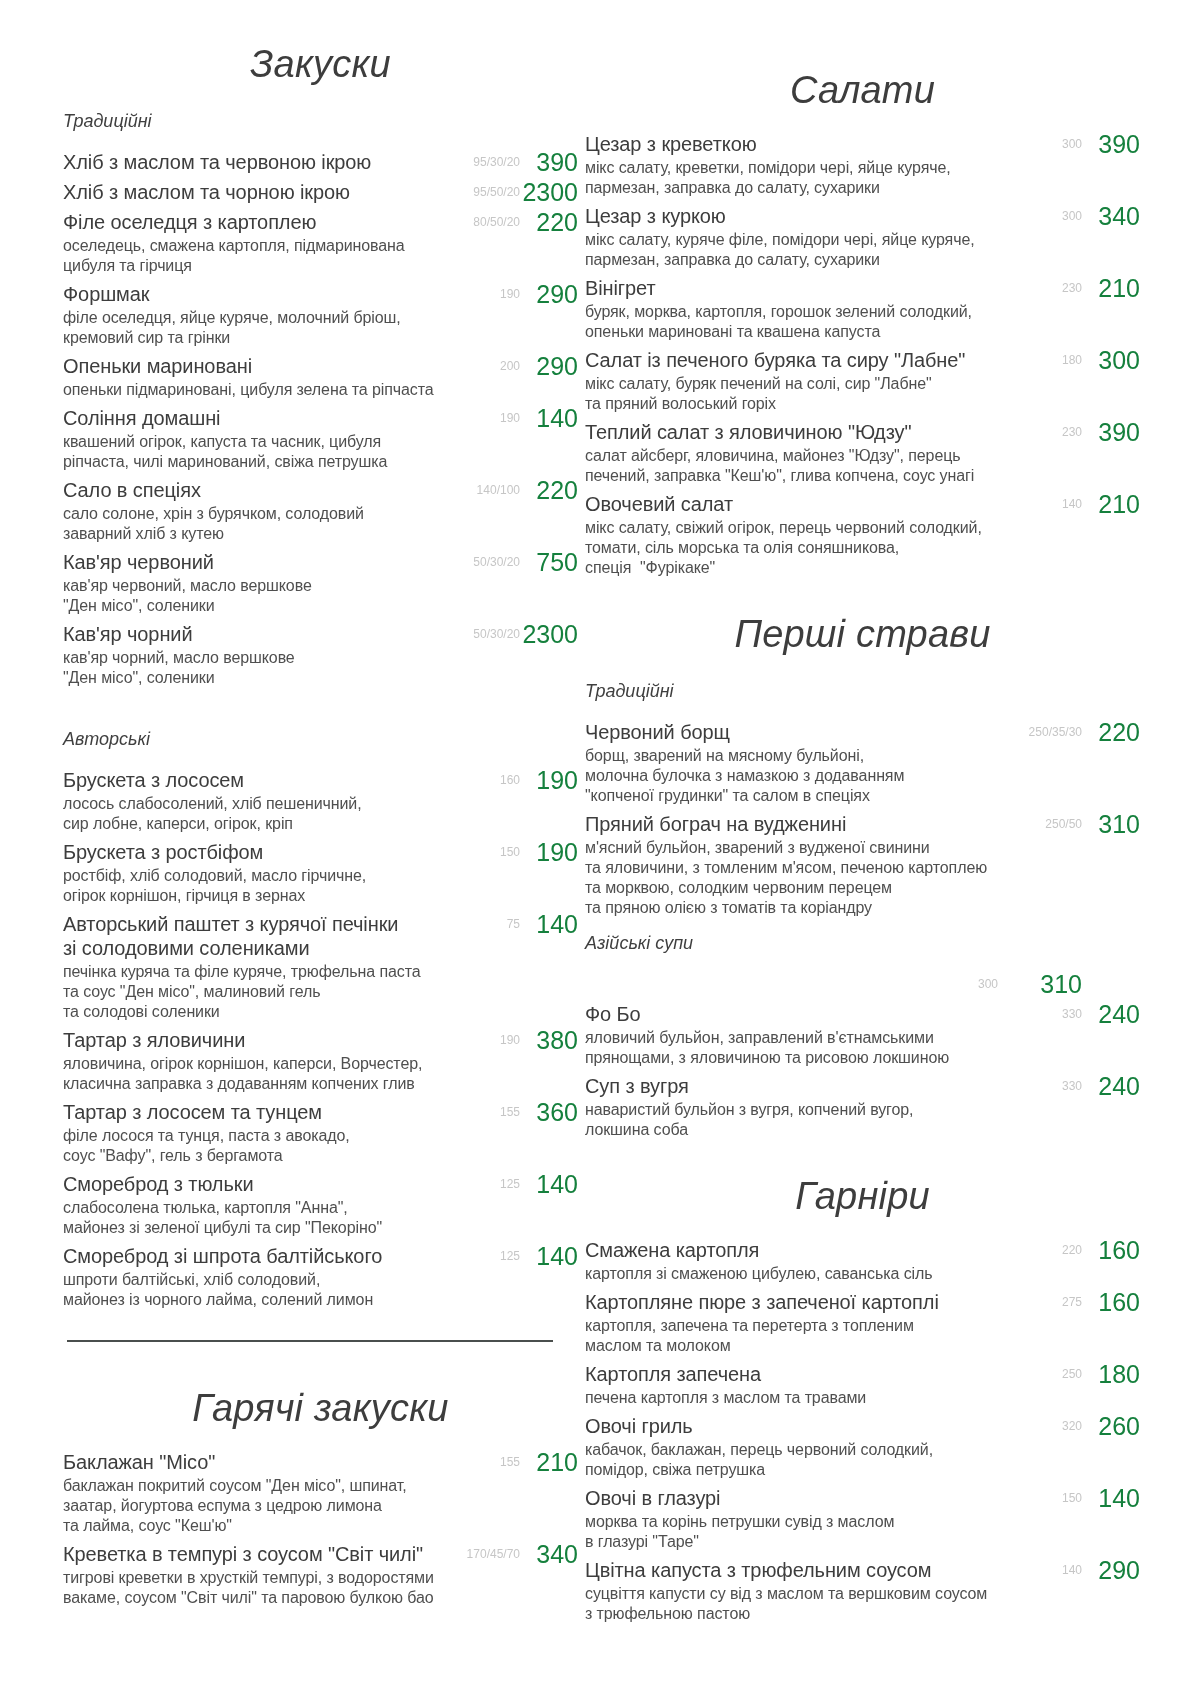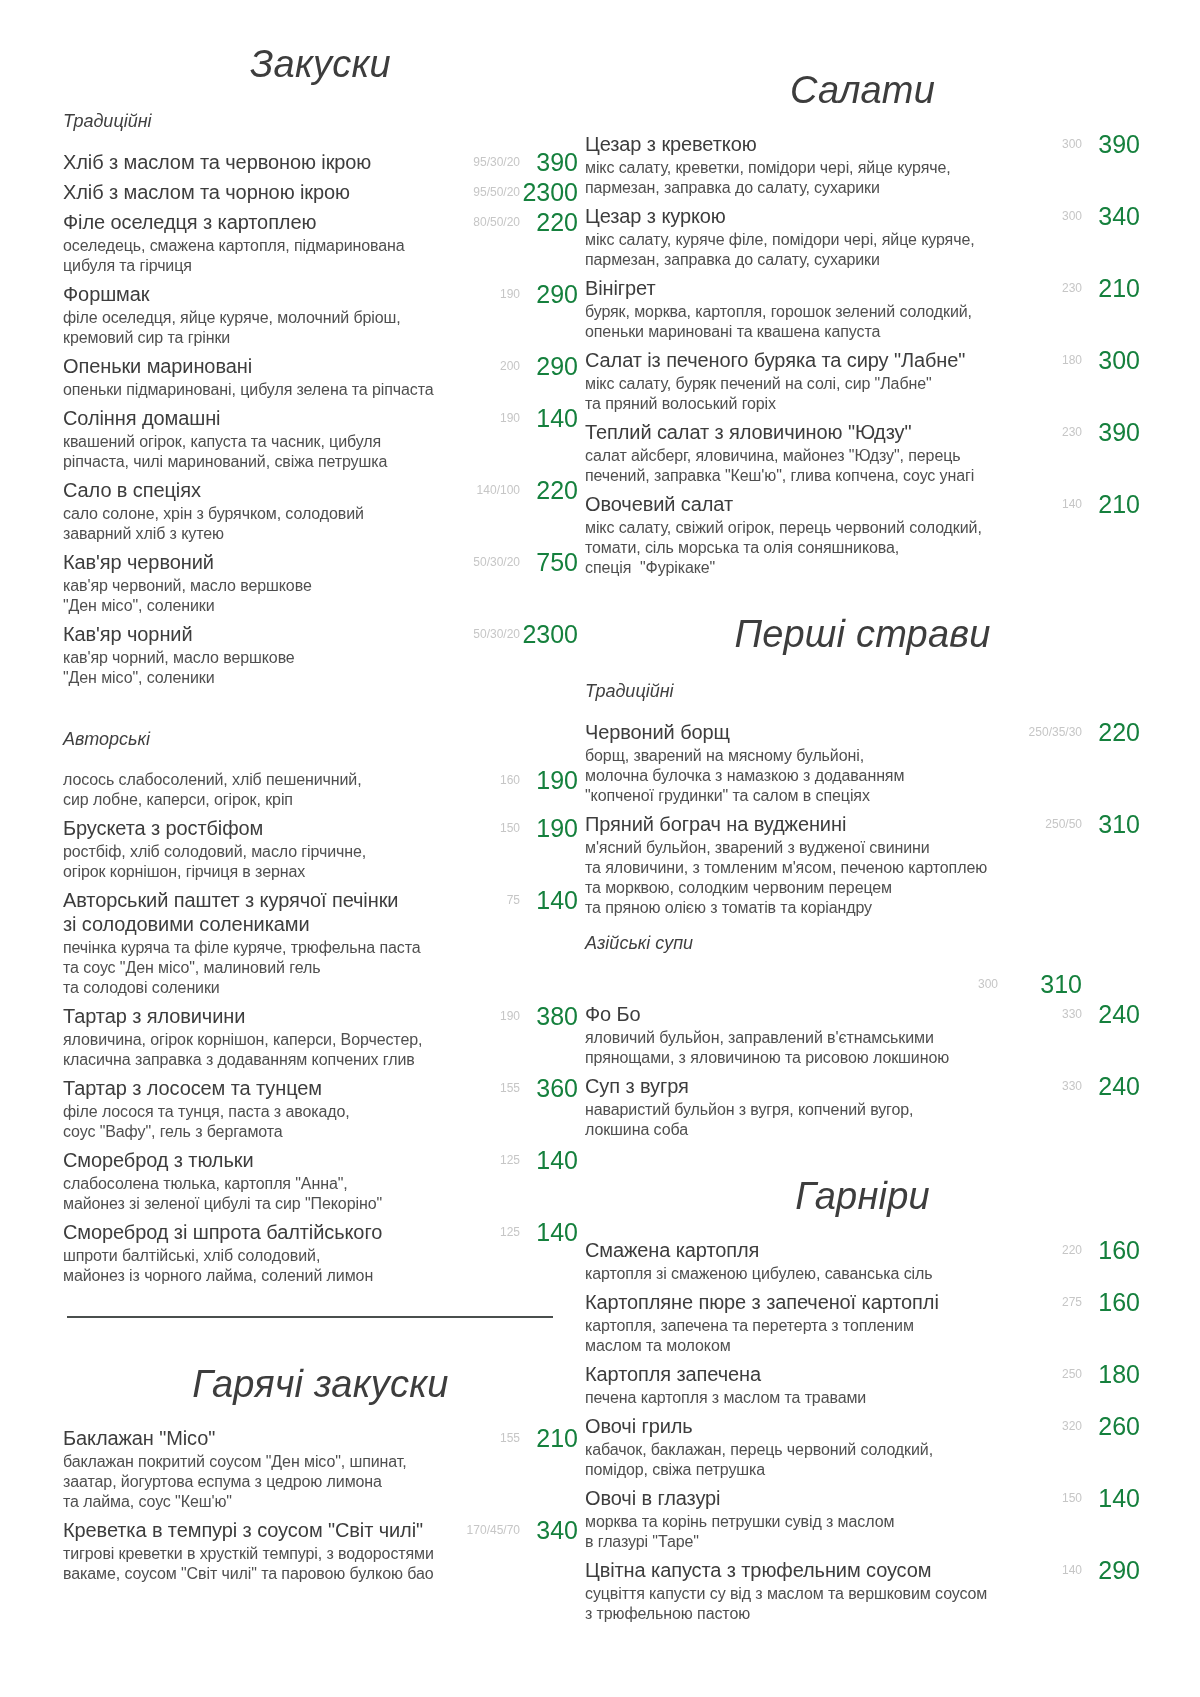--- a/index.html
+++ b/index.html
@@ -173,20 +173,21 @@
       <div class="item-name">Кав'яр чорний</div>
       <div class="item-desc">кав'яр чорний, масло вершкове
 "Ден місо", соленики</div>
     </div>
     <div class="item-weight">50/30/20</div>
     <div class="item-price">2300</div>
   </div>
       <h3 class="block-subtitle section">Авторські</h3>
       <div class="menu-item">
     <div class="item-main">
+      <div class="item-name">Брускета з лососем</div>
       <div class="item-desc">лосось слабосолений, хліб пешеничний,
 сир лобне, каперси, огірок, кріп</div>
     </div>
     <div class="item-weight">160</div>
     <div class="item-price">190</div>
   </div>
       <div class="menu-item">
     <div class="item-main">
       <div class="item-name">Брускета з ростбіфом</div>
       <div class="item-desc">ростбіф, хліб солодовий, масло гірчичне,

